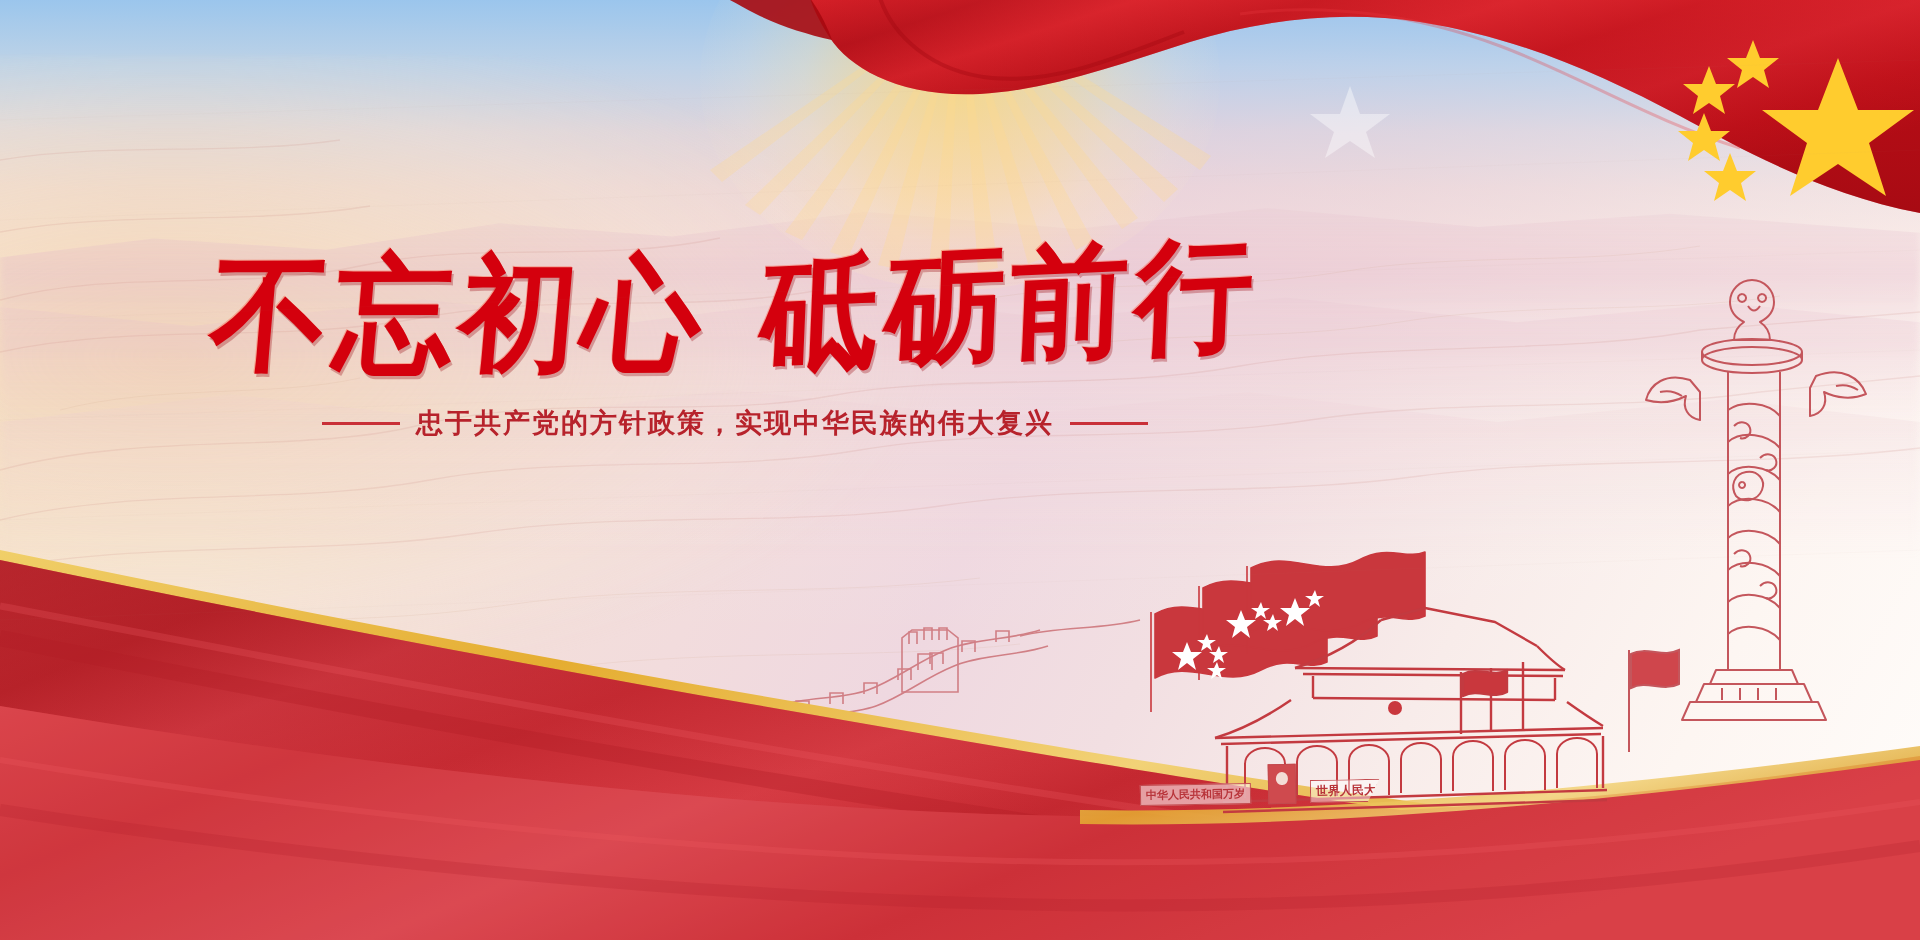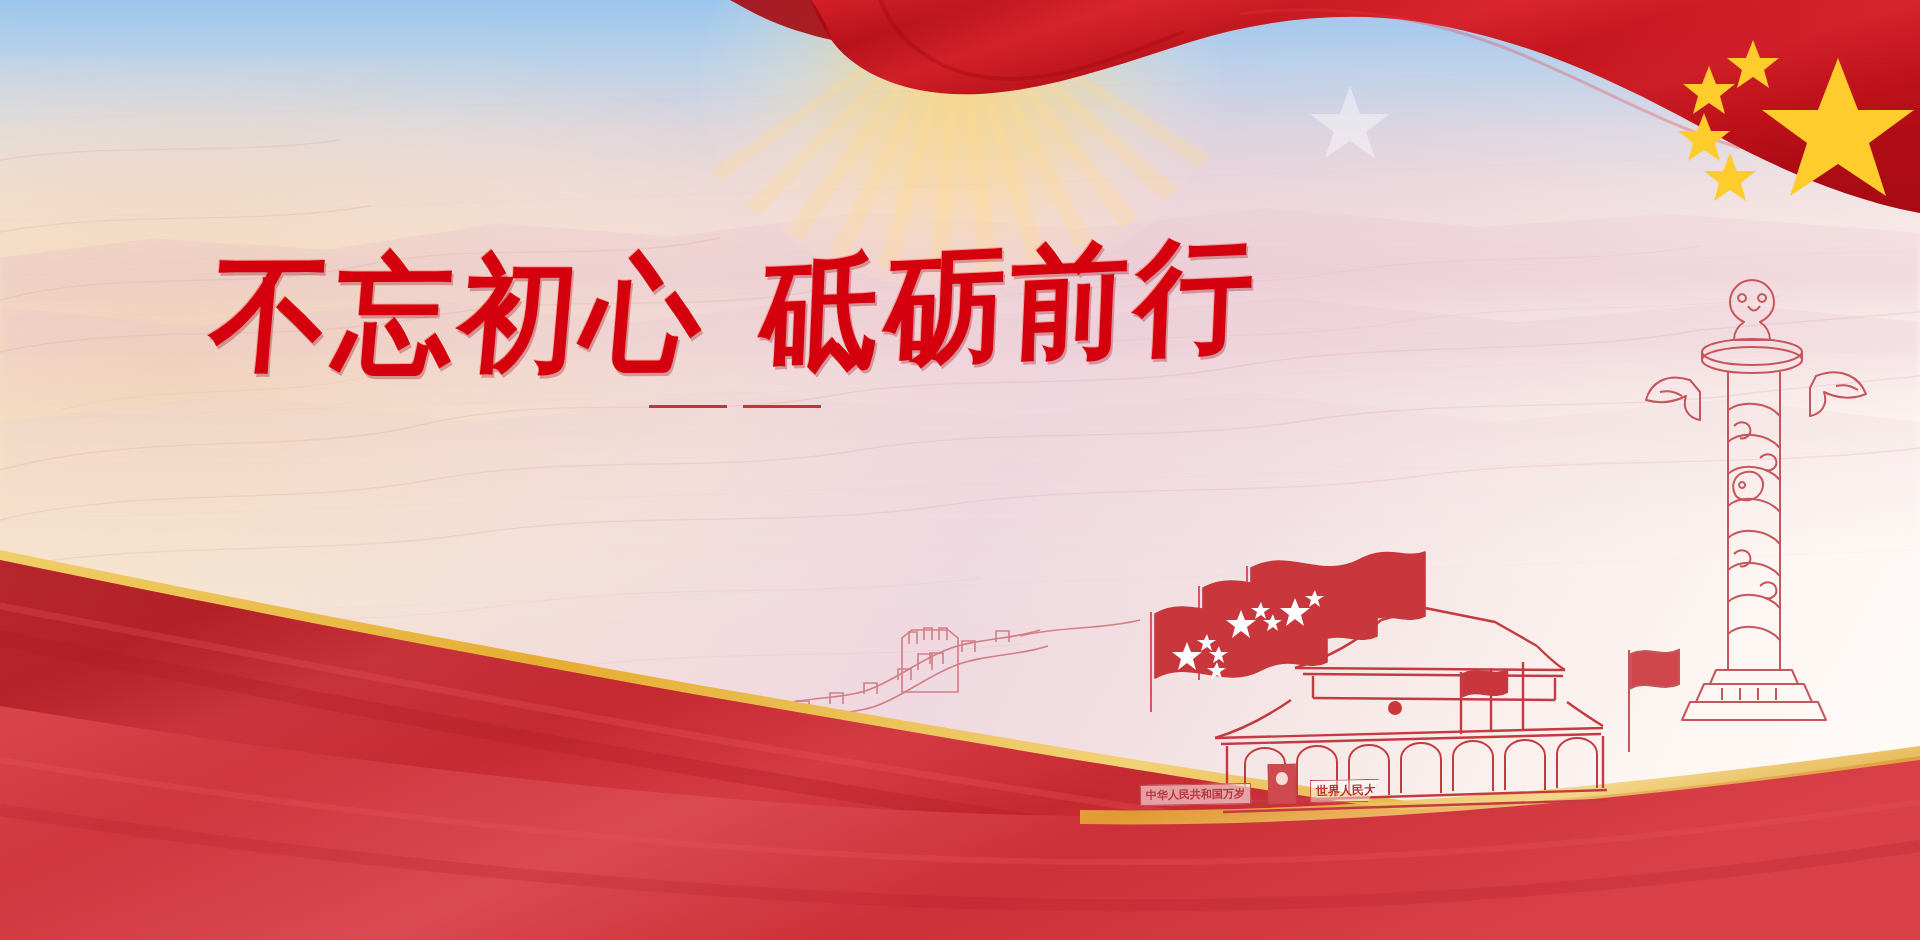--- a/index.html
+++ b/index.html
@@ -389,20 +389,21 @@
   <svg style="position:absolute;left:1290px;top:78px;width:120px;height:80px;opacity:.55;z-index:2;" viewBox="0 0 120 80" aria-hidden="true">
     <polygon points="60,8 70,36 100,36 76,54 85,80 60,63 35,80 44,54 20,36 50,36" fill="#ffffff" opacity="0.75"></polygon>
   </svg>
 
   <div class="titlewrap">
     <div class="maintitle">
       <span class="mt-a">不忘初心</span><span class="gap"></span><span class="mt-b">砥砺前行</span>
     </div>
     <div class="subline">
       <span class="dash"></span>
+      <span class="subtext">忠于共产党的方针政策，实现中华民族的伟大复兴</span>
       <span class="dash"></span>
     </div>
   </div>
 
   <svg class="bottomribbon" viewBox="0 0 1920 430" preserveAspectRatio="none" aria-hidden="true">
     <defs>
       <linearGradient id="ribA" x1="0" y1="0" x2="1" y2="0.5">
         <stop offset="0%" stop-color="#d8383f"></stop>
         <stop offset="14%" stop-color="#c62a31"></stop>
         <stop offset="26%" stop-color="#dc4049"></stop>

